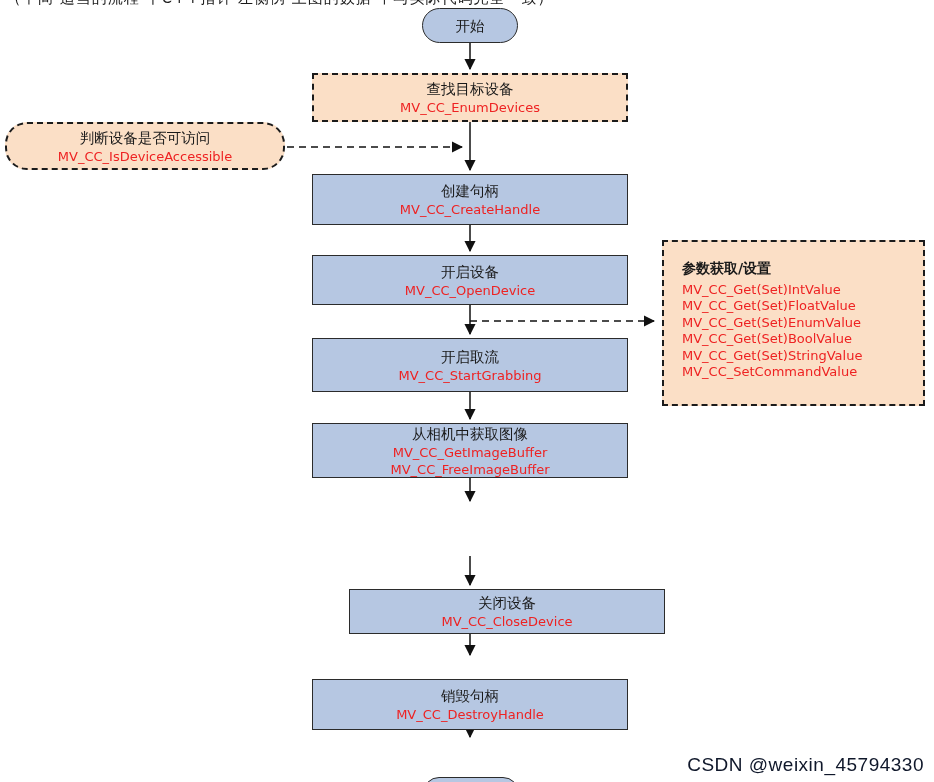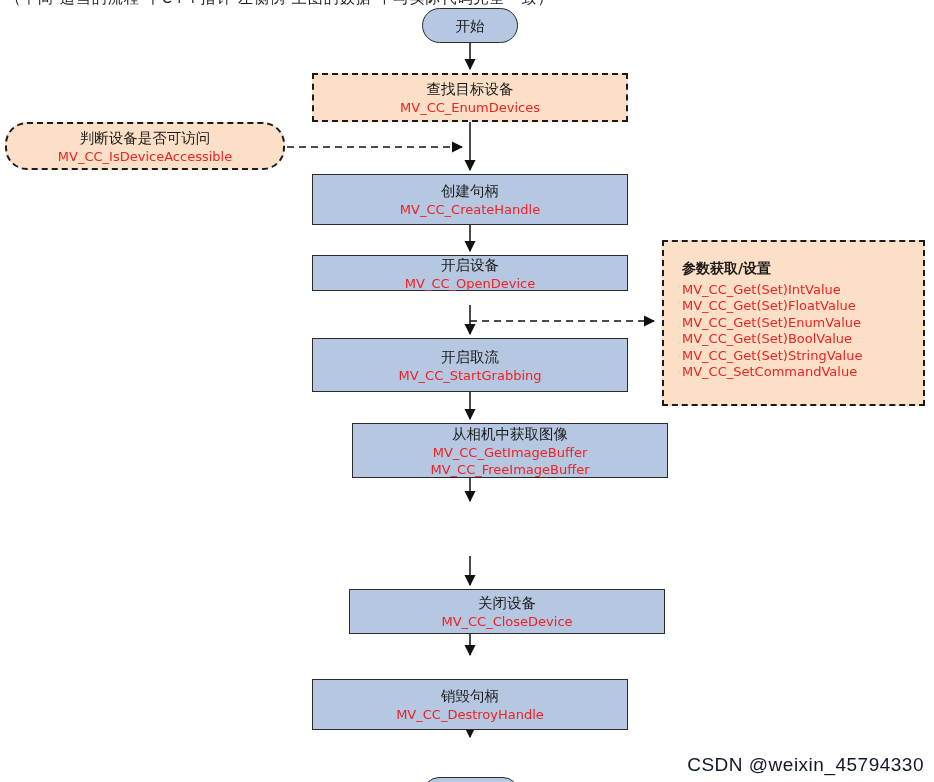--- a/index.html
+++ b/index.html
@@ -104,41 +104,41 @@
   <div class="node callout" style="left:5px;top:122px;width:280px;height:48px;border-radius:22px;">
     <div class="title">判断设备是否可访问</div>
     <div class="api">MV_CC_IsDeviceAccessible</div>
   </div>
 
   <div class="node process" style="top:174px;height:51px;">
     <div class="title">创建句柄</div>
     <div class="api">MV_CC_CreateHandle</div>
   </div>
 
-  <div class="node process" style="top:255px;height:36px;">
+  <div class="node process" style="top:255px;height:50px;">
     <div class="title">开启设备</div>
     <div class="api">MV_CC_OpenDevice</div>
   </div>
 
   <div class="note-right" style="left:662px;top:240px;width:263px;height:166px;">
     <div class="title">参数获取/设置</div>
     <div class="api">MV_CC_Get(Set)IntValue</div>
     <div class="api">MV_CC_Get(Set)FloatValue</div>
     <div class="api">MV_CC_Get(Set)EnumValue</div>
     <div class="api">MV_CC_Get(Set)BoolValue</div>
     <div class="api">MV_CC_Get(Set)StringValue</div>
     <div class="api">MV_CC_SetCommandValue</div>
   </div>
 
   <div class="node process" style="top:338px;height:54px;">
     <div class="title">开启取流</div>
     <div class="api">MV_CC_StartGrabbing</div>
   </div>
 
-  <div class="node process" style="top:423px;height:55px;margin-left:40px;">
+  <div class="node process" style="top:423px;height:55px;">
     <div class="title">从相机中获取图像</div>
     <div class="api">MV_CC_GetImageBuffer</div>
     <div class="api">MV_CC_FreeImageBuffer</div>
   </div>
 
 
   <div class="node process" style="top:589px;height:45px;margin-left:37px;">
     <div class="title">关闭设备</div>
     <div class="api">MV_CC_CloseDevice</div>
   </div>

